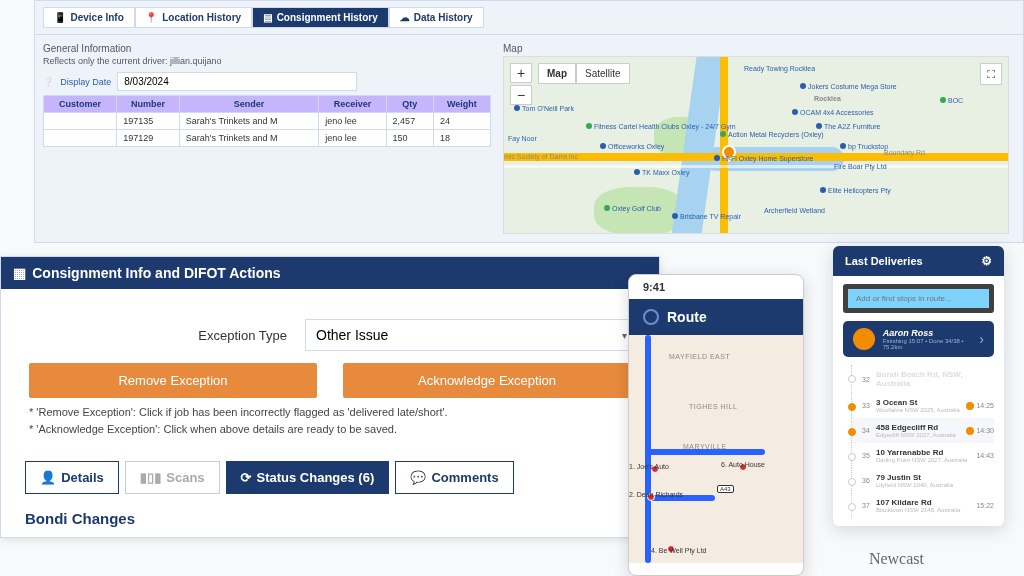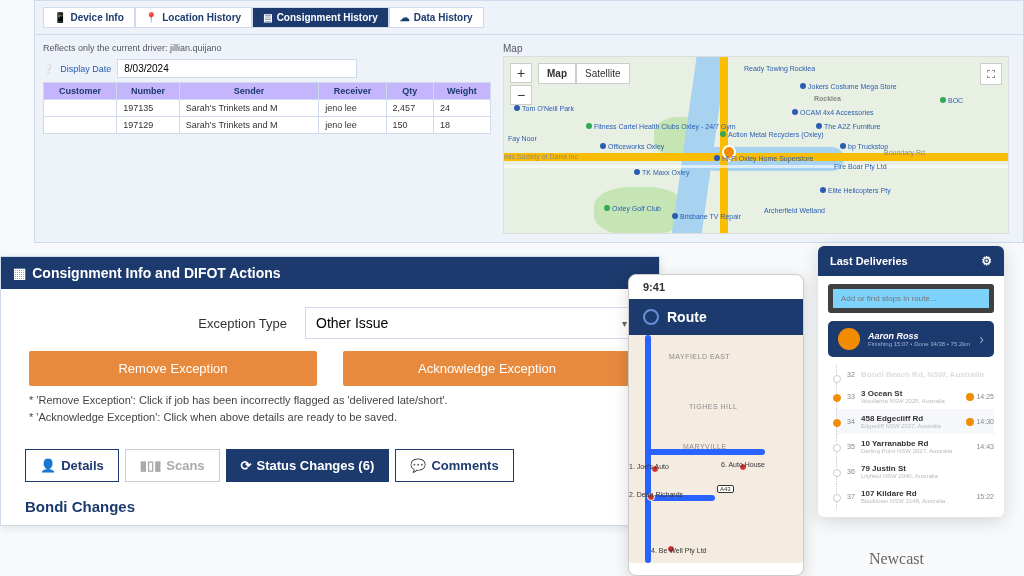--- a/index.html
+++ b/index.html
@@ -35,21 +35,21 @@
 .road-v { position: absolute; width: 8px; background: #fbbc04; top: 0; bottom: 0; }
 .river { position: absolute; background: #a7d3f0; }
 .park { position: absolute; background: #c5e6b4; border-radius: 40%; }
 .poi { position: absolute; font-size: 7px; color: #2a5db0; white-space: nowrap; }
 .poi-dot { width: 6px; height: 6px; background: #2a5db0; border-radius: 50%; display: inline-block; margin-right: 2px; }
 .marker { position: absolute; width: 14px; height: 14px; background: #f28c00; border: 2px solid #fff; border-radius: 50% 50% 50% 0; transform: rotate(-45deg); }
 
 .difot-panel { position: absolute; top: 256px; left: 0; width: 660px; background: #fff; border: 1px solid #cfdaec; box-shadow: 0 2px 8px rgba(0,0,0,0.1); }
 .difot-header { background: #1d3a6e; color: #fff; padding: 8px 12px; font-size: 14px; font-weight: 600; display: flex; align-items: center; gap: 6px; }
 .difot-body { padding: 18px 24px 10px; }
-.form-row { display: flex; align-items: center; margin-bottom: 12px; }
+.form-row { display: flex; align-items: center; margin-bottom: 12px; margin-top: 12px; }
 .form-row label { width: 280px; text-align: right; padding-right: 18px; font-size: 13px; color: #333; }
 .form-row select, .form-row input[type=text] { flex: 1; border: 1px solid #cfdaec; padding: 7px 10px; font-size: 14px; }
 .form-row select { appearance: none; background: #fff; }
 .sel-wrap { position: relative; flex: 1; display: flex; }
 .sel-wrap::after { content: "▾"; position: absolute; right: 8px; top: 50%; transform: translateY(-50%); pointer-events: none; font-size: 10px; color: #666; }
 .btn-row { display: flex; gap: 26px; padding: 0 4px; margin-bottom: 6px; }
 .btn-orange { flex: 1; background: #e78a3e; color: #fff; border: none; padding: 10px; font-size: 13px; cursor: pointer; border-radius: 2px; }
 .notes { font-size: 11px; color: #444; padding: 0 4px; line-height: 1.5; }
 
 .sub-tabs { display: flex; padding: 14px 24px 6px; gap: 6px; }
@@ -63,21 +63,21 @@
 .phone-status { padding: 6px 14px; font-size: 11px; font-weight: 700; }
 .phone-hdr { background: #1d3a6e; color: #fff; padding: 10px 14px; font-size: 14px; font-weight: 600; display: flex; align-items: center; gap: 8px; }
 .phone-hdr .globe { width: 16px; height: 16px; border: 2px solid #6b8fd4; border-radius: 50%; position: relative; }
 .phone-map { position: relative; height: 228px; background: #f5ece1; overflow: hidden; }
 .route-line { position: absolute; background: #2962ff; border-radius: 4px; }
 .area-lbl { position: absolute; font-size: 7px; color: #888; text-transform: uppercase; letter-spacing: 0.5px; }
 .stop-lbl { position: absolute; font-size: 7px; color: #333; white-space: nowrap; }
 .stop-pin { position: absolute; width: 8px; height: 8px; background: #d32f2f; border: 1px solid #fff; border-radius: 50%; }
 .road-sign { position: absolute; background: #fff; border: 1px solid #333; font-size: 6px; padding: 0 2px; border-radius: 2px; }
 
-.deliveries { position: absolute; top: 246px; right: 20px; width: 186px; background: #fff; border-radius: 6px; box-shadow: 0 4px 18px rgba(0,0,0,0.15); overflow: hidden; }
+.deliveries { position: absolute; top: 246px; right: 20px; width: 171px; background: #fff; border-radius: 6px; box-shadow: 0 4px 18px rgba(0,0,0,0.15); overflow: hidden; }
 .del-hdr { background: #1d3a6e; color: #fff; padding: 8px 12px; font-size: 11px; font-weight: 600; display: flex; justify-content: space-between; align-items: center; }
 .del-gear { font-size: 12px; cursor: pointer; }
 .del-search { padding: 8px 10px; }
 .del-search input { width: 100%; border: 5px solid #404040; border-radius: 3px; padding: 5px 8px; font-size: 8px; background: #7dd3fc; }
 .driver-card { margin: 0 10px 8px; background: #1d3a6e; color: #fff; border-radius: 5px; padding: 7px 10px; display: flex; align-items: center; gap: 8px; position: relative; }
 .avatar { width: 22px; height: 22px; background: #f28c00; border-radius: 50%; }
 .driver-name { font-size: 9px; font-weight: 600; font-style: italic; }
 .driver-sub { font-size: 6px; color: #9db0d6; }
 .driver-card::after { content: "›"; position: absolute; right: 10px; font-size: 14px; color: #9db0d6; }
 .stop-list { padding: 0 10px 8px; }
@@ -111,20 +111,21 @@
         <span class="ico">▤</span>
         <span>Consignment History</span>
       </div>
     <div class="tab">
         <span class="ico">☁</span>
         <span>Data History</span>
       </div>
   </div>
   <div class="content-row">
     <div class="gen-info">
+      <h4>General Information</h4>
       <div class="sub">Reflects only the current driver: jillian.quijano</div>
       <div class="date-row">
         <span class="lbl" style="color:#2a5db0">❔</span>
         <span class="lbl">Display Date</span>
         <input type="text" value="8/03/2024" style="">
       </div>
       <table class="data-table">
         <thead>
             <tr>
           <th>Customer</th>

